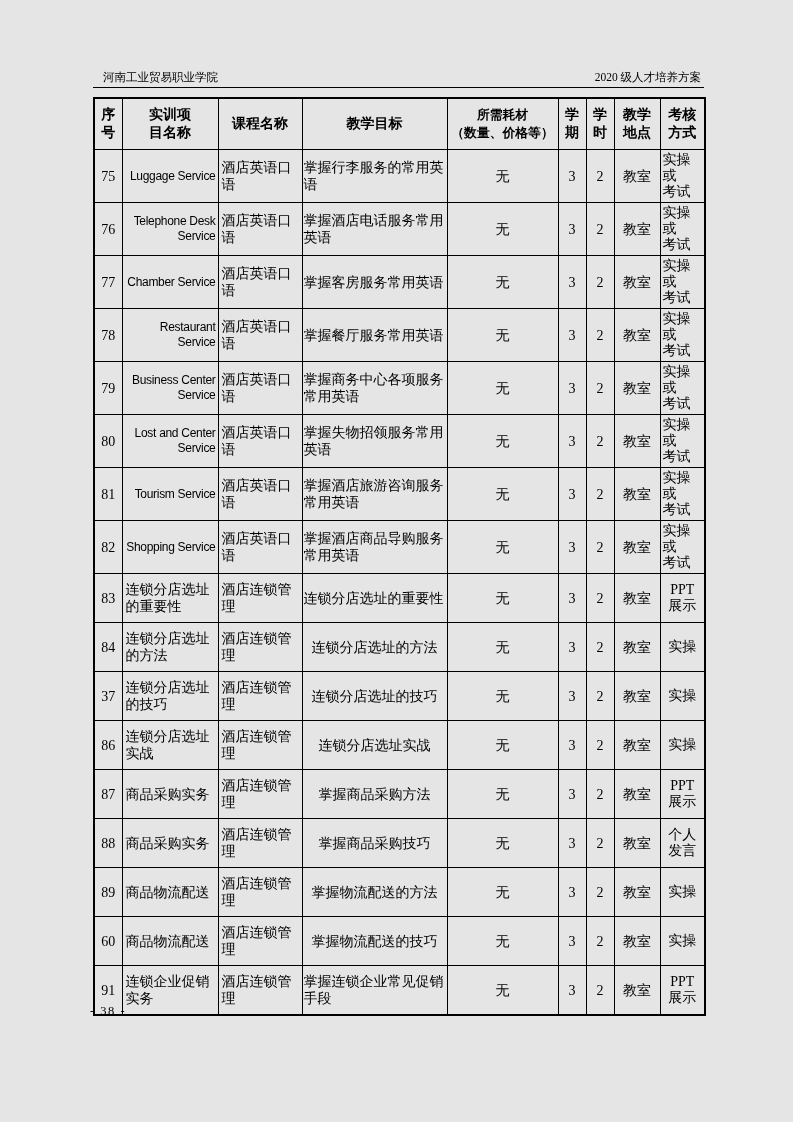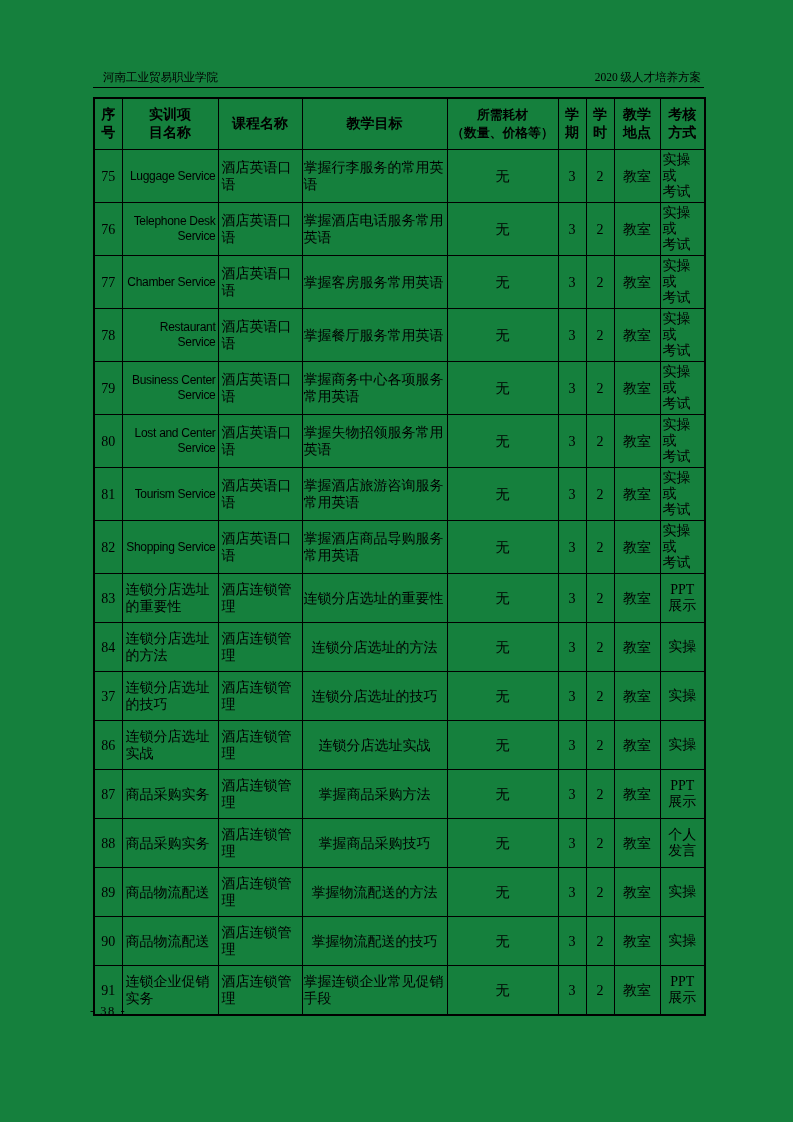--- a/index.html
+++ b/index.html
@@ -1,17 +1,17 @@
 <!DOCTYPE html>
 <html><head>
 <meta charset="utf-8">
 <style>
   html,body { margin:0; padding:0; background:#ffffff; }
   .page {
-    position:relative; width:793px; height:1122px; background:#15803d;
+    position:relative; width:793px; height:1122px; background:#e5e5e5;
     color:#000; font-family:"Liberation Serif","DejaVu Serif",serif;
     overflow:hidden;
   }
   .running-header {
     position:absolute; left:103px; right:92px; top:70px;
     display:flex; justify-content:space-between;
     font-size:11.5px; line-height:14px;
   }
   .header-rule {
     position:absolute; left:93px; right:89px; top:87px;
@@ -274,21 +274,21 @@
           <td class="col-name">商品物流配送</td>
           <td class="col-course">酒店连锁管理</td>
           <td class="col-goal c-center">掌握物流配送的方法</td>
           <td class="col-materials">无</td>
           <td class="col-semester">3</td>
           <td class="col-hours">2</td>
           <td class="col-location">教室</td>
           <td class="col-assessment c-center">实操</td>
         </tr>
         <tr>
-          <td class="col-no">90</td>
+          <td class="col-no">60</td>
           <td class="col-name">商品物流配送</td>
           <td class="col-course">酒店连锁管理</td>
           <td class="col-goal c-center">掌握物流配送的技巧</td>
           <td class="col-materials">无</td>
           <td class="col-semester">3</td>
           <td class="col-hours">2</td>
           <td class="col-location">教室</td>
           <td class="col-assessment c-center">实操</td>
         </tr>
         <tr>

